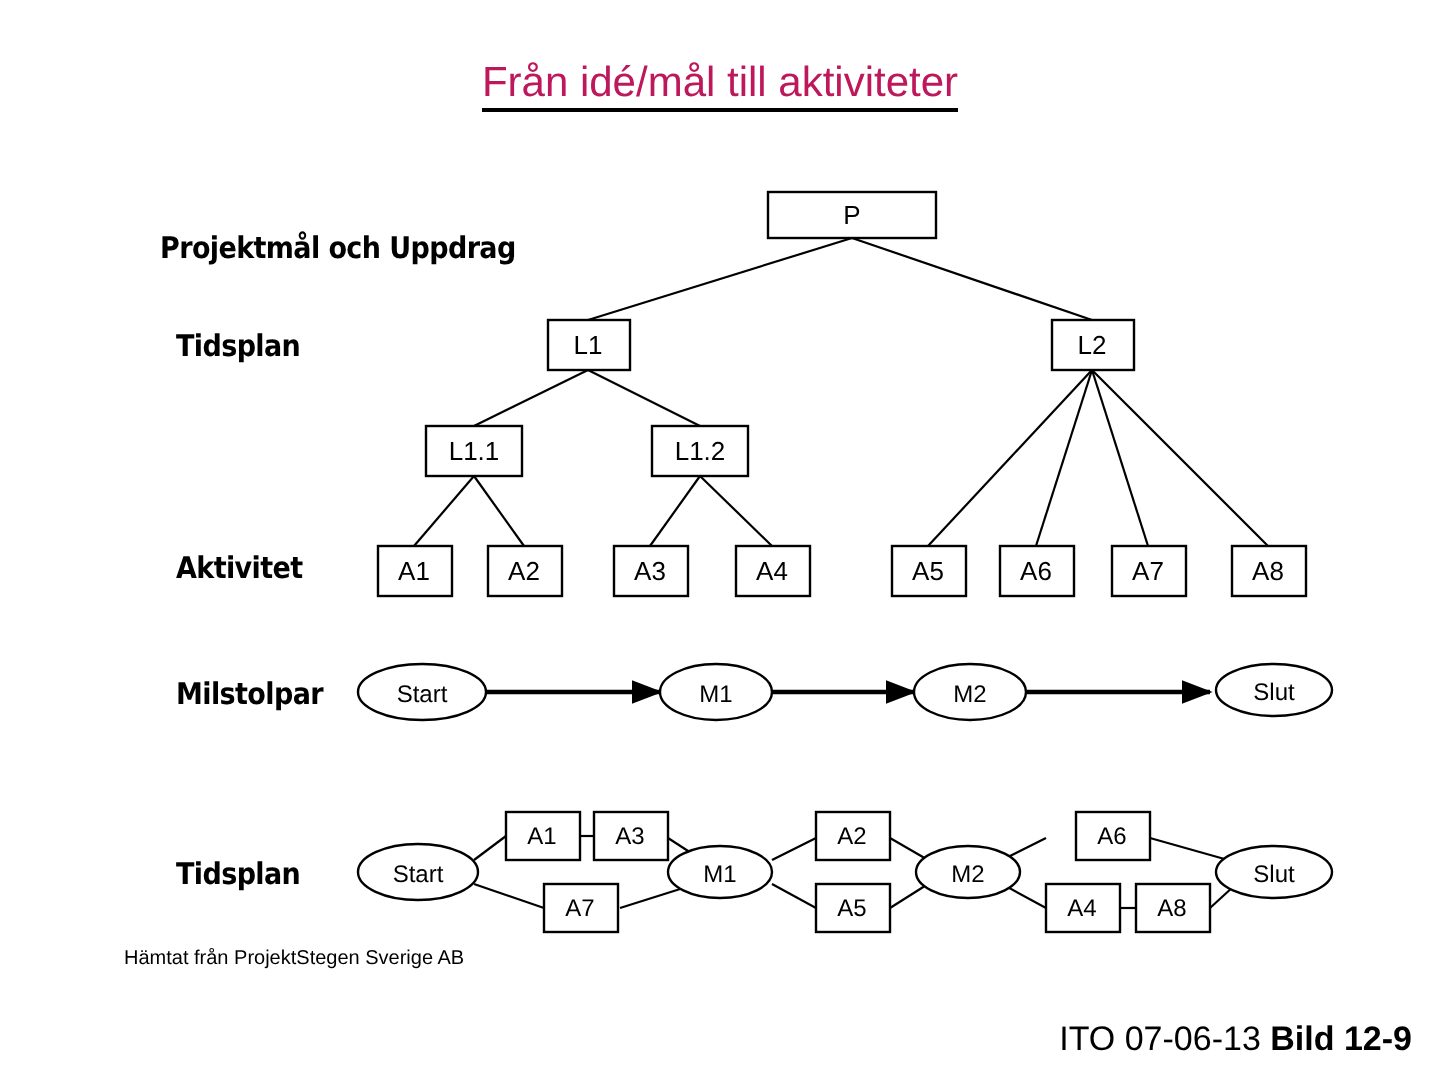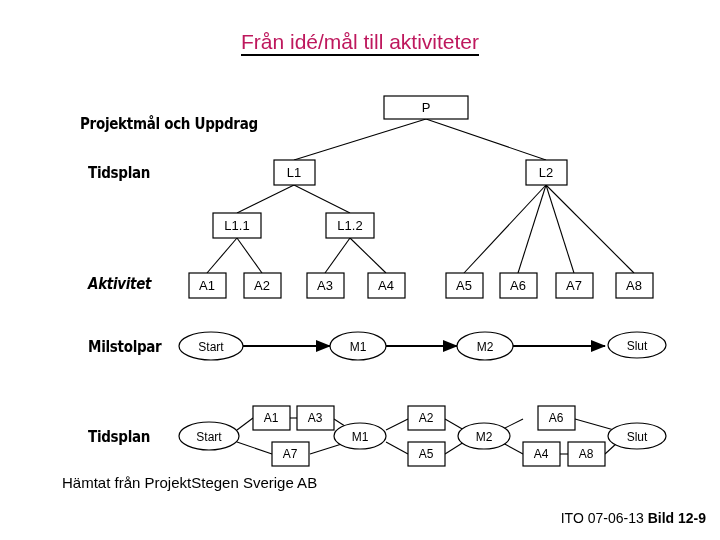--- a/index.html
+++ b/index.html
@@ -44,30 +44,30 @@
     font-size: 15px;
     color: #000000;
     white-space: nowrap;
     letter-spacing: -0.3px;
   }
   .footer-note {
     position: absolute;
     left: 62px;
     top: 474px;
     font-family: "Liberation Sans", sans-serif;
-    font-size: 15px;
+    font-size: 10px;
     color: #000000;
     white-space: nowrap;
   }
   .corner-note {
     position: absolute;
     right: 14px;
     top: 510px;
     font-family: "Liberation Sans", sans-serif;
-    font-size: 14px;
+    font-size: 17px;
     color: #000000;
     white-space: nowrap;
   }
   .corner-note .bold {
     font-weight: bold;
   }
   .node-text {
     font-family: "Liberation Sans", sans-serif;
     font-size: 13px;
     fill: #000000;
@@ -100,21 +100,21 @@
 </style>
 </head>
 <body>
 
 <div id="slide">
 
   <div class="title"><span>Från idé/mål till aktiviteter</span></div>
 
   <div class="row-label" style="left:80px; top:103px;margin-top:12px;">Projektmål och Uppdrag</div>
   <div class="row-label" style="left:88px; top:164px;">Tidsplan</div>
-  <div class="row-label" style="left:88px; top:275px;font-style:italic;">Aktivitet</div>
+  <div class="row-label" style="left:88px; top:275px;">Aktivitet</div>
   <div class="row-label" style="left:88px; top:338px;">Milstolpar</div>
   <div class="row-label" style="left:88px; top:428px;text-align:center;">Tidsplan</div>
 
   <svg id="slide-svg" viewBox="0 0 720 540">
     <defs>
       <marker id="arrowhead" markerWidth="7" markerHeight="7" refX="6.4" refY="3" orient="auto">
         <polygon points="0,0.3 7,3 0,5.7" fill="#000000"></polygon>
       </marker>
     </defs>
 

